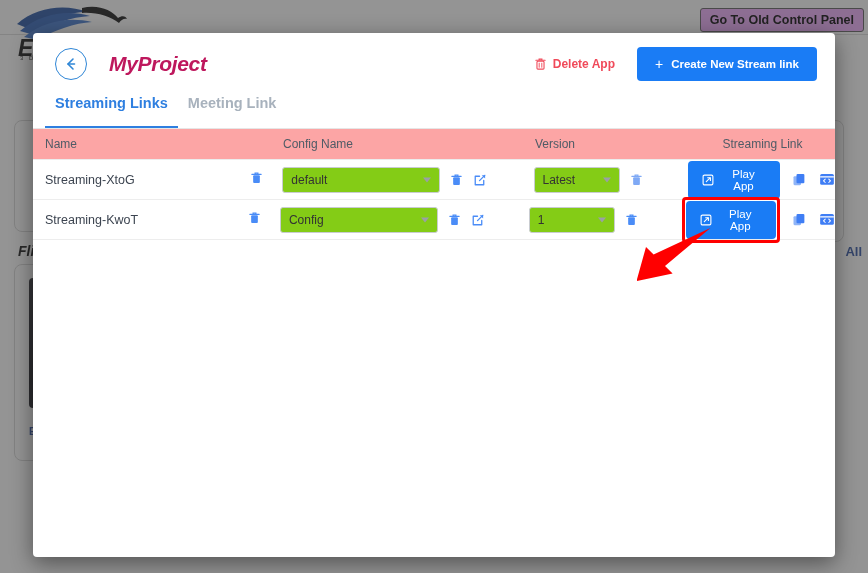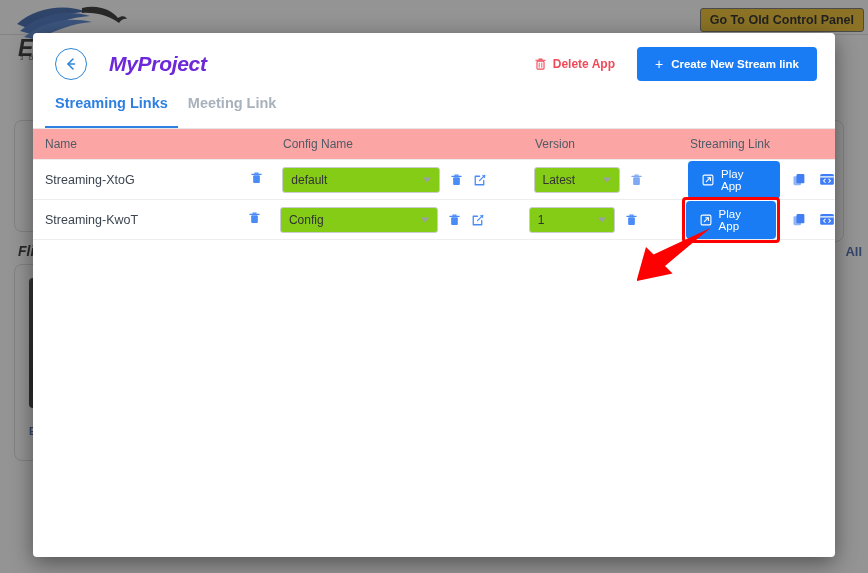--- a/index.html
+++ b/index.html
@@ -33,21 +33,21 @@
     font-size: 23px; letter-spacing: -1px; color: #111;
   }
   #bg-logo .brandsub {
     position: absolute; left: 8px; top: 53px;
     font-size: 6px; letter-spacing: 2px; color: #222;
   }
   #old-panel-btn {
     position: absolute; right: 4px; top: 8px;
     border: 1px solid #5b5b5b;
     border-radius: 3px;
-    background: #eab308;
+    background: #f0abfc;
     padding: 4px 9px;
     font-size: 12.5px;
     font-weight: bold;
     color: #000;
     white-space: nowrap;
   }
   #bg-flip-label {
     position: absolute; left: 18px; top: 243px;
     font-size: 14px; font-weight: bold; font-style: italic;
     color: #111;
@@ -118,21 +118,21 @@
     display: flex; align-items: center; justify-content: center;
     flex: 0 0 auto;
     cursor: pointer;
     background: transparent;
   }
   #modal-title {
     margin-left: 22px;
     font-size: 21px;
     font-weight: bold;
     font-style: italic;
-    color: #6d28d9;
+    color: #be185d;
     letter-spacing: -0.3px;
   }
   #header-spacer { flex: 1 1 auto; }
   #delete-app-btn {
     display: flex; align-items: flex-start; gap: 6px;
     color: #f04a5a;
     font-size: 12px; font-weight: bold;
     cursor: pointer;
     margin-right: 22px;
   }
@@ -179,21 +179,21 @@
     display: flex; align-items: center;
     height: 39px;
     border-bottom: 1px solid #ededed;
     font-size: 12.5px;
     color: #3c4450;
   }
   .c-name   { width: 218px; padding-left: 12px; box-sizing: border-box; }
   .c-nametrash { width: 32px; }
   .c-config { width: 252px; display: flex; align-items: center; gap: 10px;}
   .c-version{ width: 155px; display: flex; align-items: center; gap: 10px;}
-  .c-link   { flex: 1 1 auto; display: flex; align-items: center; gap: 12px;}
+  .c-link   { flex: 1 1 auto; display: flex; align-items: center; gap: 12px; text-align: center;}
 
   .head .c-name { padding-left: 12px; }
   .head .c-config, .head .c-version, .head .c-link { display: block; }
 
   .select {
     width: 158px; height: 26px;
     border: 1px solid #c9ccd1;
     border-radius: 3px;
     background: #84cc16;
     display: flex; align-items: center;

